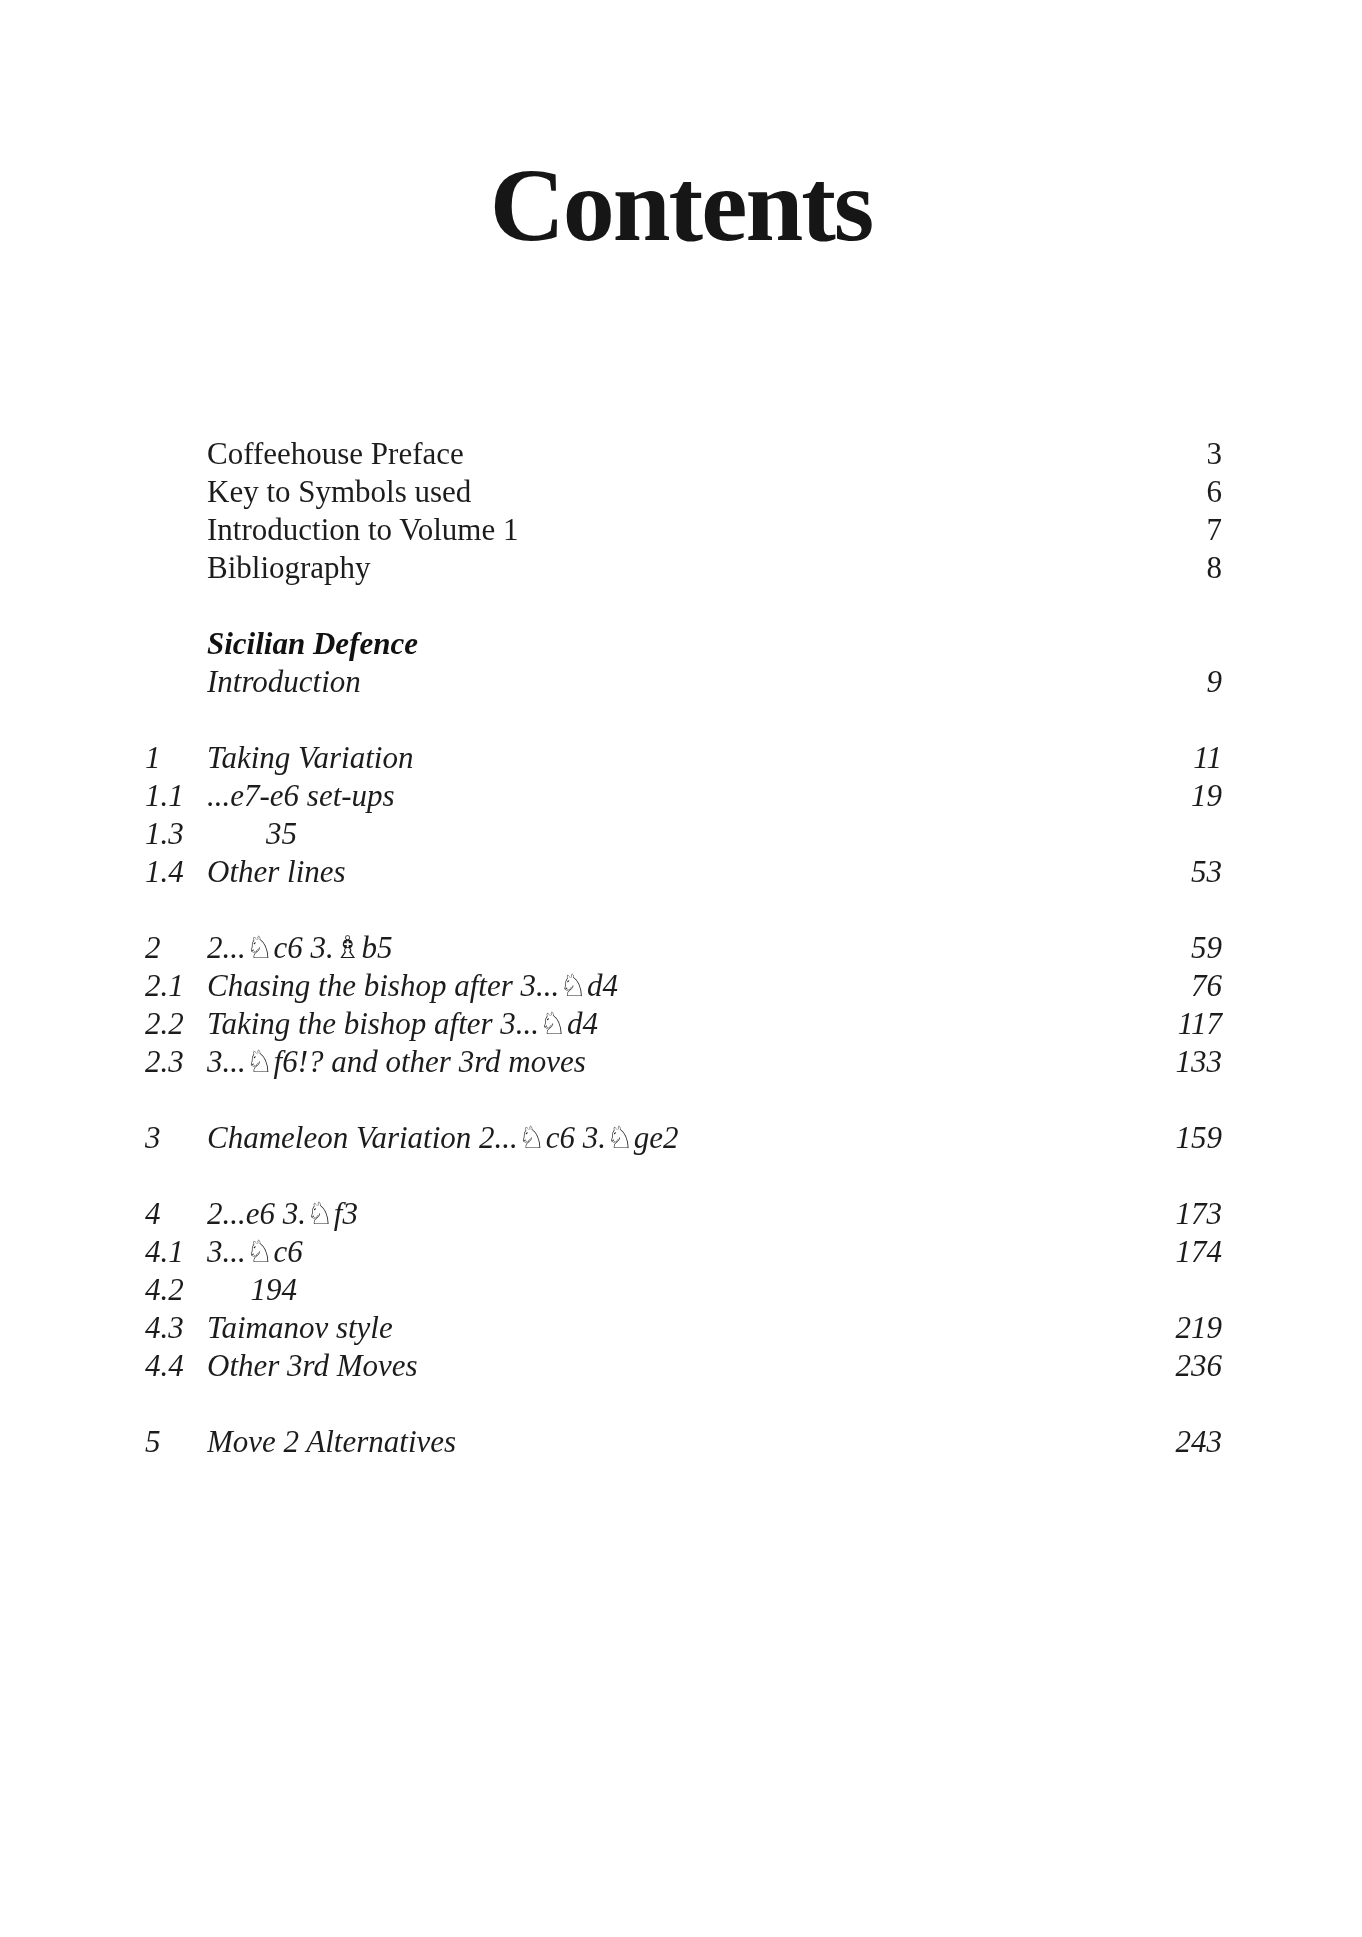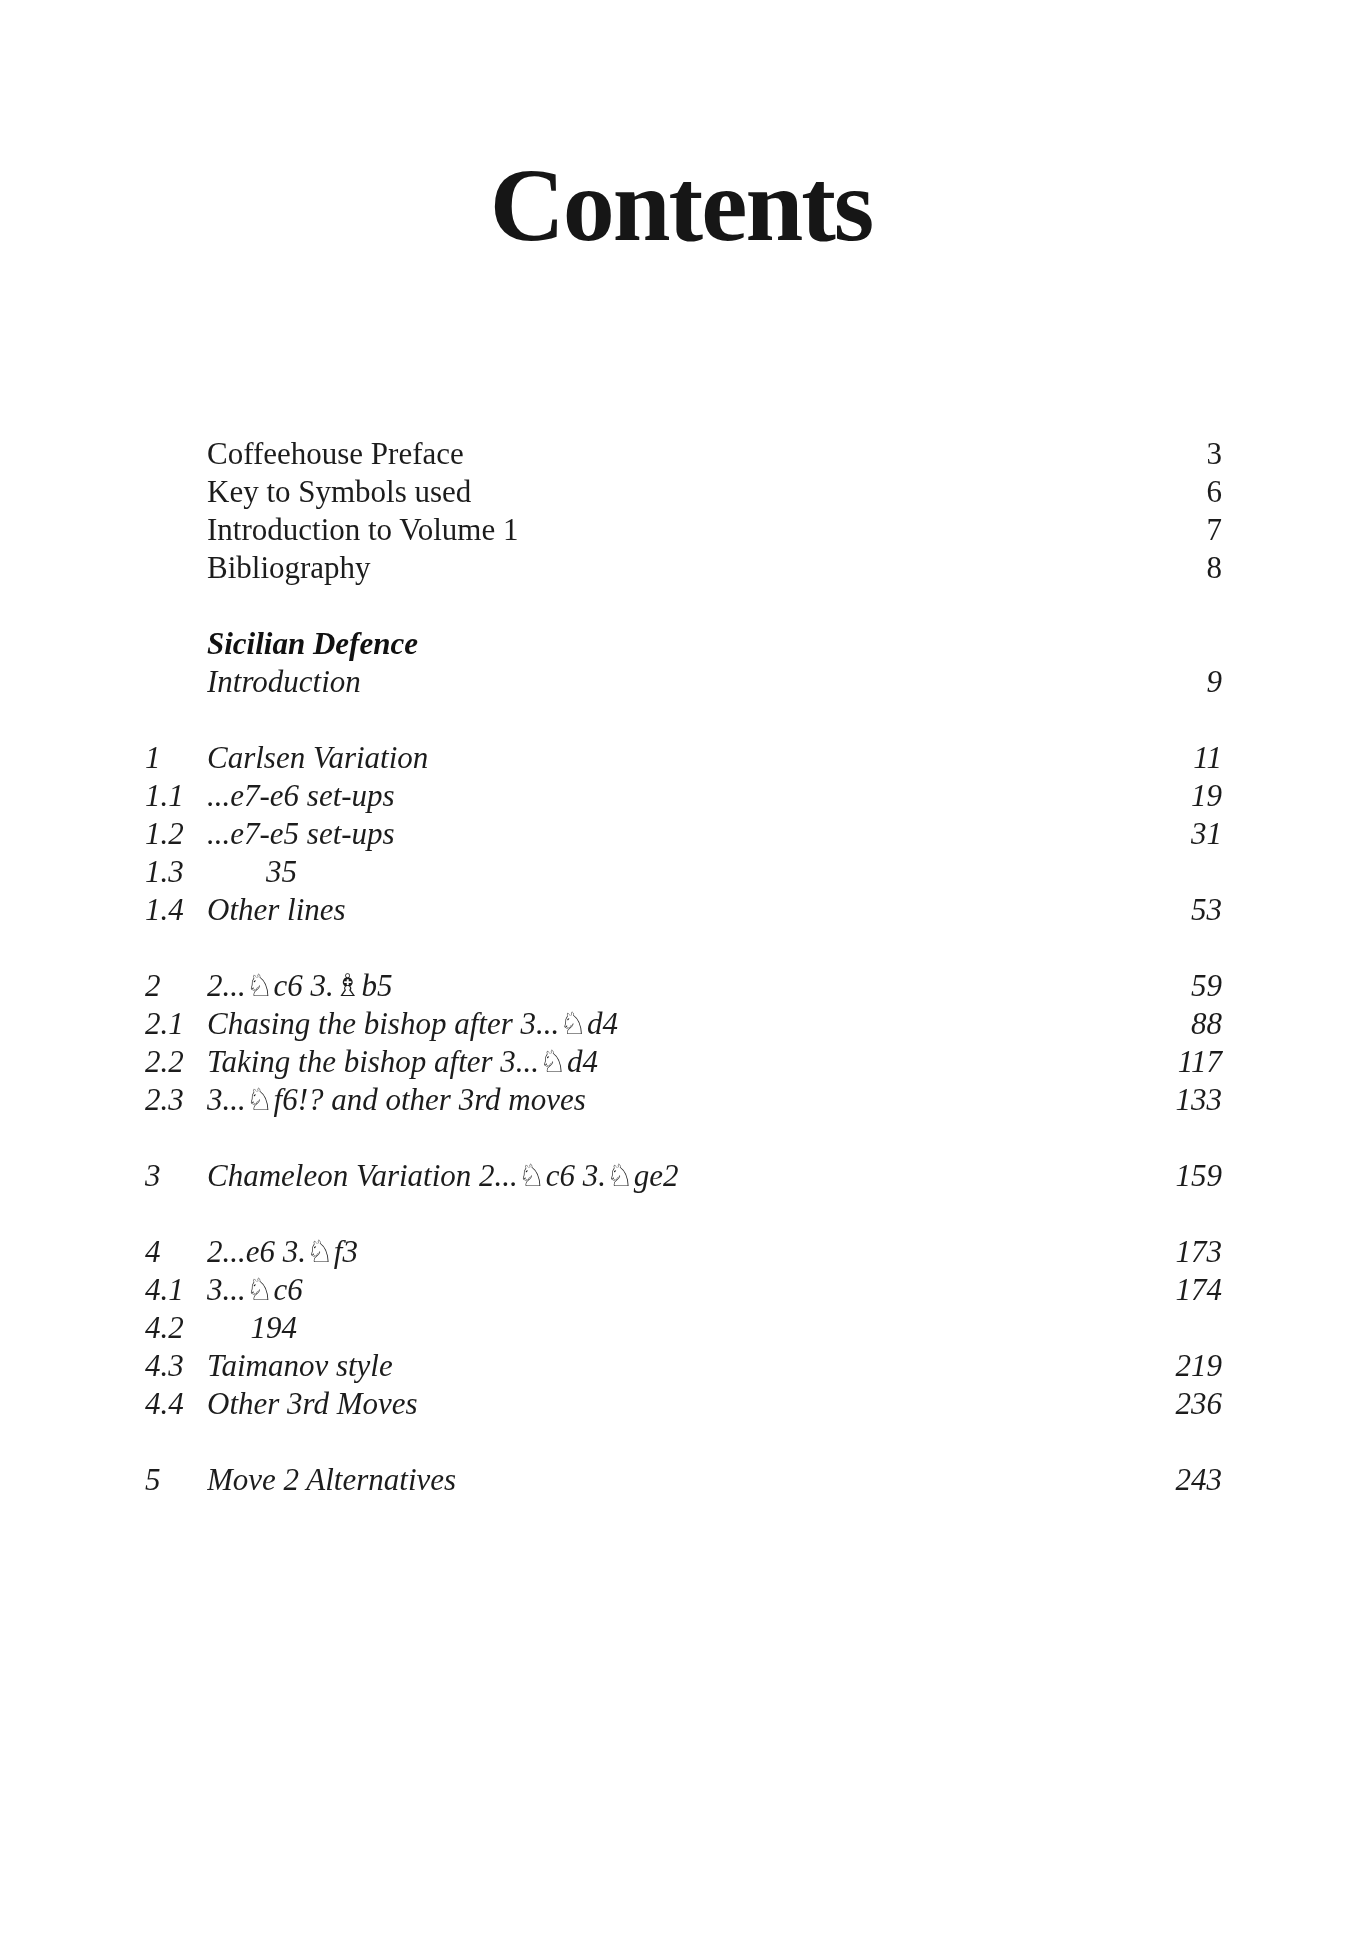--- a/index.html
+++ b/index.html
@@ -96,32 +96,27 @@
       <div class="row">
         <span class="num"></span>
         <span class="title">Introduction</span>
         <span class="pageno">9</span>
       </div>
     </div>
 
     <div class="section">
       <div class="row">
         <span class="num">1</span>
-        <span class="title">Carlsen Variation</span>
+        <span class="title">Taking Variation</span>
         <span class="pageno">11</span>
       </div>
       <div class="row">
         <span class="num">1.1</span>
         <span class="title">...e7-e6 set-ups</span>
         <span class="pageno">19</span>
-      </div>
-      <div class="row">
-        <span class="num">1.2</span>
-        <span class="title">...e7-e5 set-ups</span>
-        <span class="pageno">31</span>
       </div>
       <div class="row">
         <span class="num">1.3</span>
         <span class="pageno">35</span>
       </div>
       <div class="row">
         <span class="num">1.4</span>
         <span class="title">Other lines</span>
         <span class="pageno">53</span>
       </div>
@@ -129,21 +124,21 @@
 
     <div class="section">
       <div class="row">
         <span class="num">2</span>
         <span class="title">2...♘c6 3.♗b5</span>
         <span class="pageno">59</span>
       </div>
       <div class="row">
         <span class="num">2.1</span>
         <span class="title">Chasing the bishop after 3...♘d4</span>
-        <span class="pageno">88</span>
+        <span class="pageno">76</span>
       </div>
       <div class="row">
         <span class="num">2.2</span>
         <span class="title">Taking the bishop after 3...♘d4</span>
         <span class="pageno">117</span>
       </div>
       <div class="row">
         <span class="num">2.3</span>
         <span class="title">3...♘f6!? and other 3rd moves</span>
         <span class="pageno">133</span>

